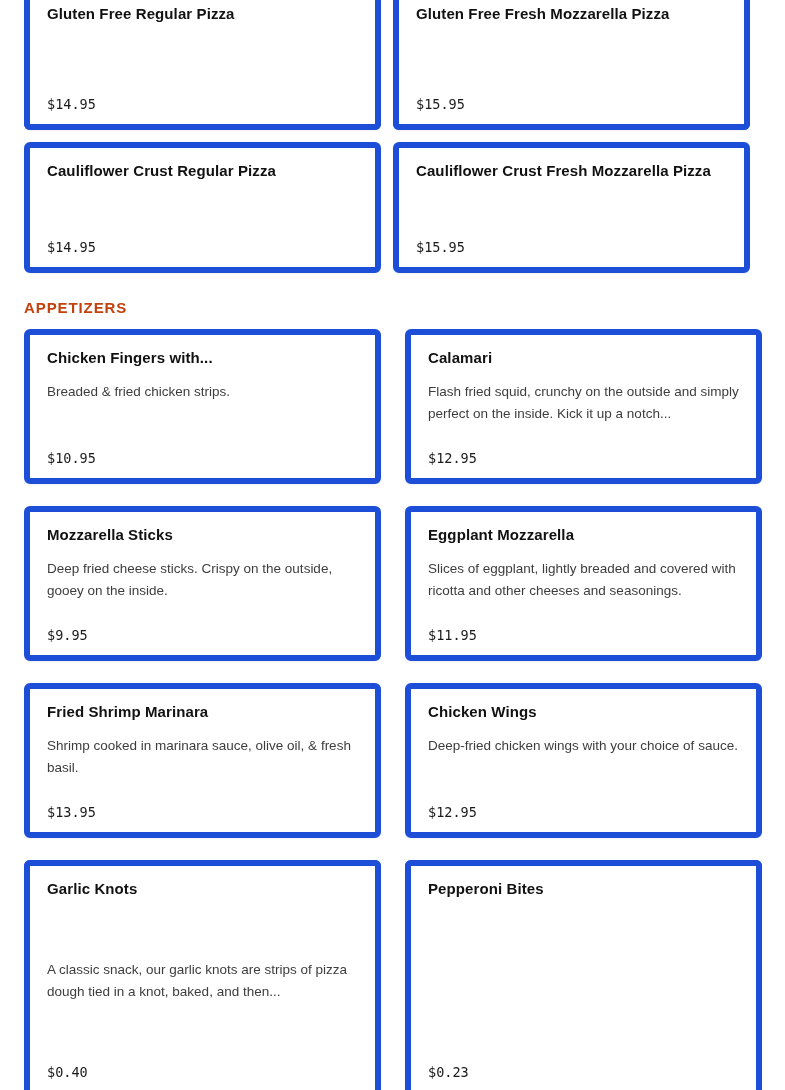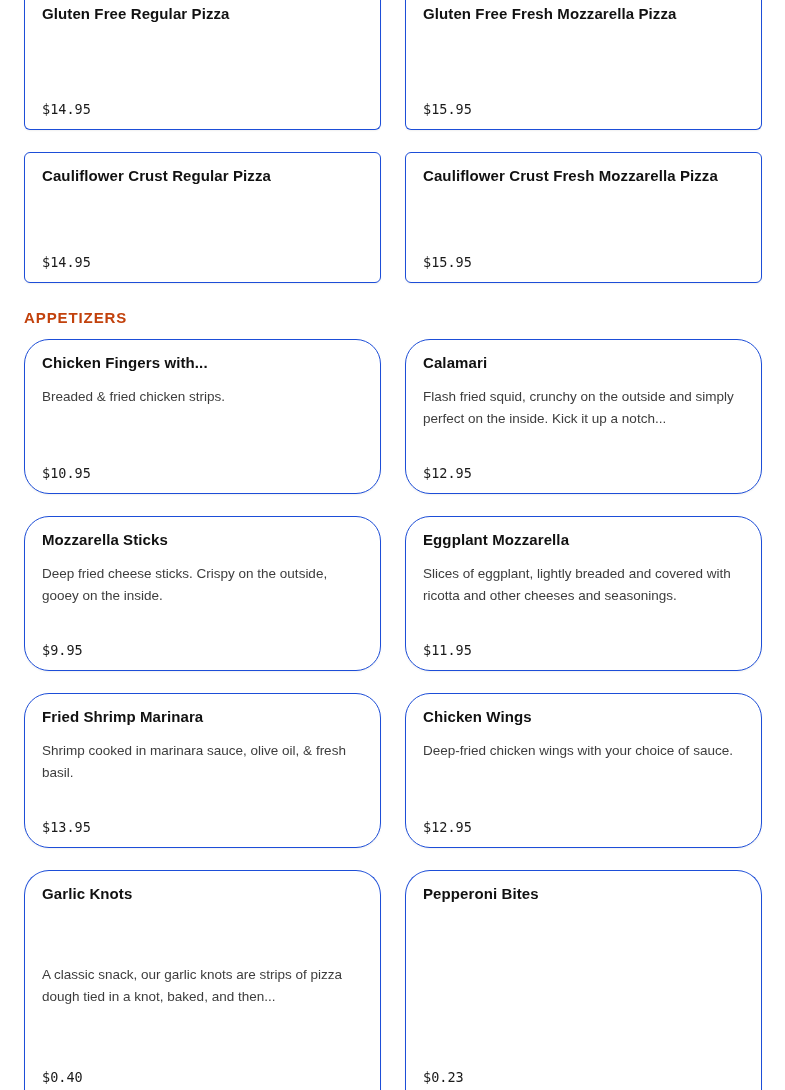--- a/index.html
+++ b/index.html
@@ -24,33 +24,32 @@
     display: grid;
     grid-template-columns: 357px 357px;
     column-gap: 24px;
     row-gap: 22px;
     padding: 0 24px;
     box-sizing: border-box;
     width: 785px;
   }
   .card {
     background: #ffffff;
-    border: 1px solid #1d4ed8;
+    border: 6px solid #1d4ed8;
     border-radius: 6px;
     box-shadow: 0 1px 2px rgba(0,0,0,0.06);
     box-sizing: border-box;
     padding: 14px 17px 12px 17px;
     display: flex;
     flex-direction: column;
     position: relative;
     cursor: pointer;
   }
   .card.tall {
     min-height: 155px;
-    border-radius: 25px;
   }
   .card.short {
     min-height: 131px;
   }
   .card-title {
     font-size: 15px;
     font-weight: bold;
     line-height: 1.2;
     color: #111111;
     letter-spacing: 0.1px;
@@ -74,20 +73,21 @@
   .section-heading {
     font-size: 15px;
     font-weight: bold;
     letter-spacing: 0.9px;
     color: #c2410c;
     padding: 0 24px;
     margin: 26px 0 13px 0;
   }
   .top-row {
     margin-top: 0;
+    gap: 12px;
   }
   .card.clipped-top {
     border-top: none;
     border-top-left-radius: 0;
     border-top-right-radius: 0;
     margin-top: -33px;
     padding-top: 38px;
     min-height: 163px;
   }
   .card.clipped-bottom {

